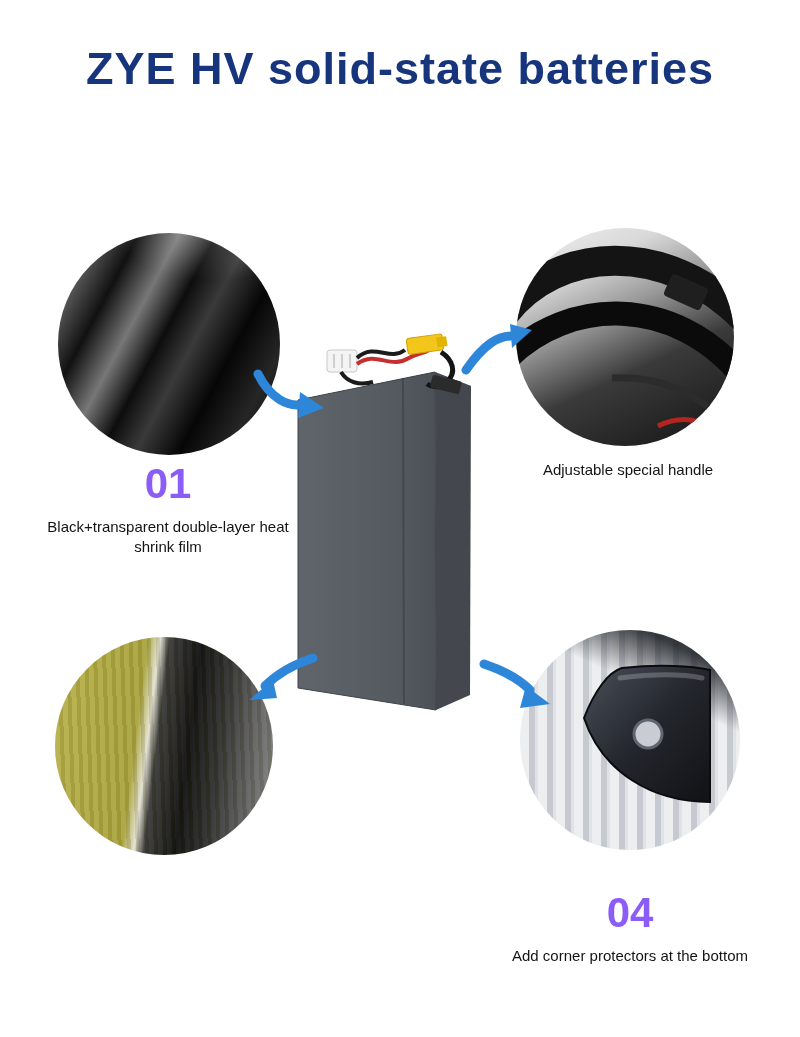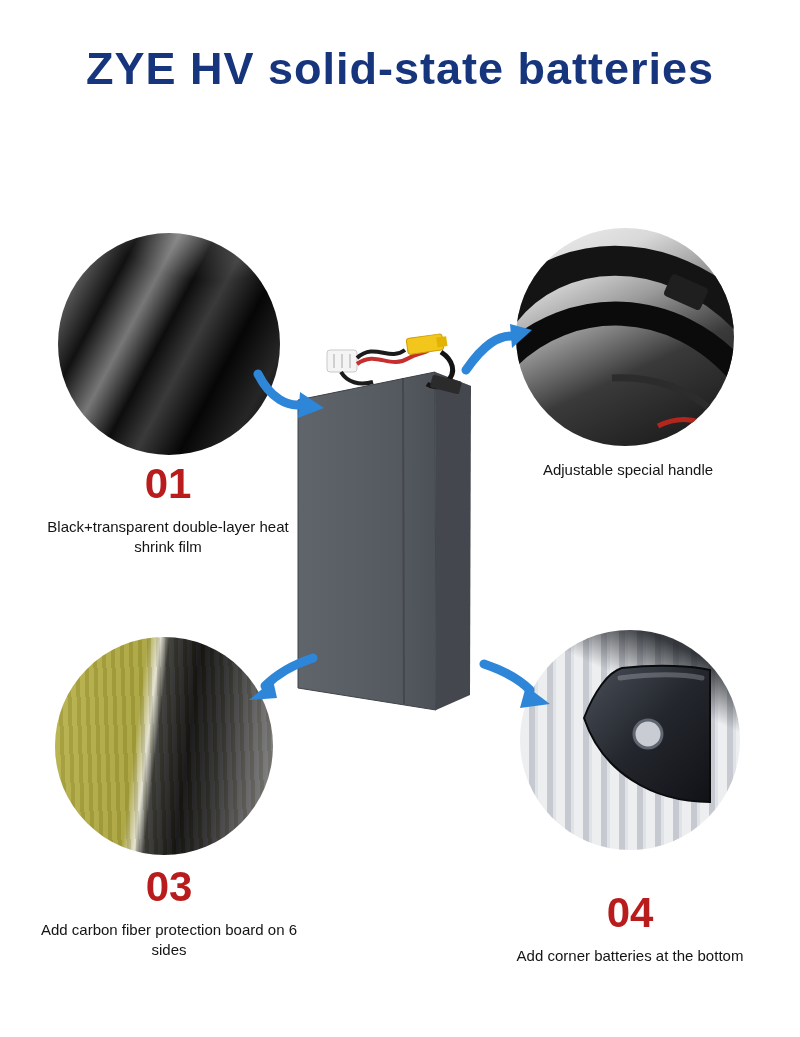--- a/index.html
+++ b/index.html
@@ -61,21 +61,21 @@
       linear-gradient(205deg, rgba(25,28,33,0.92) 0%, rgba(25,28,33,0.85) 14%, rgba(25,28,33,0) 32%),
       repeating-linear-gradient(90deg, #eceef0 0 9px, #c6cad0 9px 15px, #dfe2e6 15px 18px);
   }
 
   
   .caption { position: absolute; text-align: center; color: #141414; }
   .caption-01 { left: 38px;  top: 460px; width: 260px; }
   .caption-02 { left: 498px; top: 460px; width: 260px; }
   .caption-03 { left: 38px;  top: 863px; width: 262px; }
   .caption-04 { left: 482px; top: 889px; width: 296px; }
-  .step-number { font-size: 42px; font-weight: 700; margin-bottom: 9px; color: #b91c1c; }
+  .step-number { font-size: 42px; font-weight: 700; margin-bottom: 9px; color: #8b5cf6; }
   .step-label  { font-size: 15px; line-height: 1.32; }
 
   
   .battery { position: absolute; left: 283px; top: 330px; width: 205px; height: 395px; }
   .battery svg { width: 100%; height: 100%; display: block; }
 
   
   .arrow { position: absolute; width: 74px; height: 54px; z-index: 5; }
   .arrow-tl { left: 252px; top: 368px; }
   .arrow-tr { left: 460px; top: 322px; }
@@ -180,23 +180,19 @@
 
   <div class="caption caption-01">
     <div class="step-number">01</div>
     <div class="step-label">Black+transparent double-layer heat shrink film</div>
   </div>
 
   <div class="caption caption-02">
     <div class="step-label">Adjustable special handle</div>
   </div>
 
-  <div class="caption caption-03">
-    <div class="step-number">03</div>
-    <div class="step-label">Add carbon fiber protection board on 6 sides</div>
-  </div>
 
   <div class="caption caption-04">
     <div class="step-number">04</div>
-    <div class="step-label">Add corner batteries at the bottom</div>
+    <div class="step-label">Add corner protectors at the bottom</div>
   </div>
 
 </div>
 
 </body></html>

